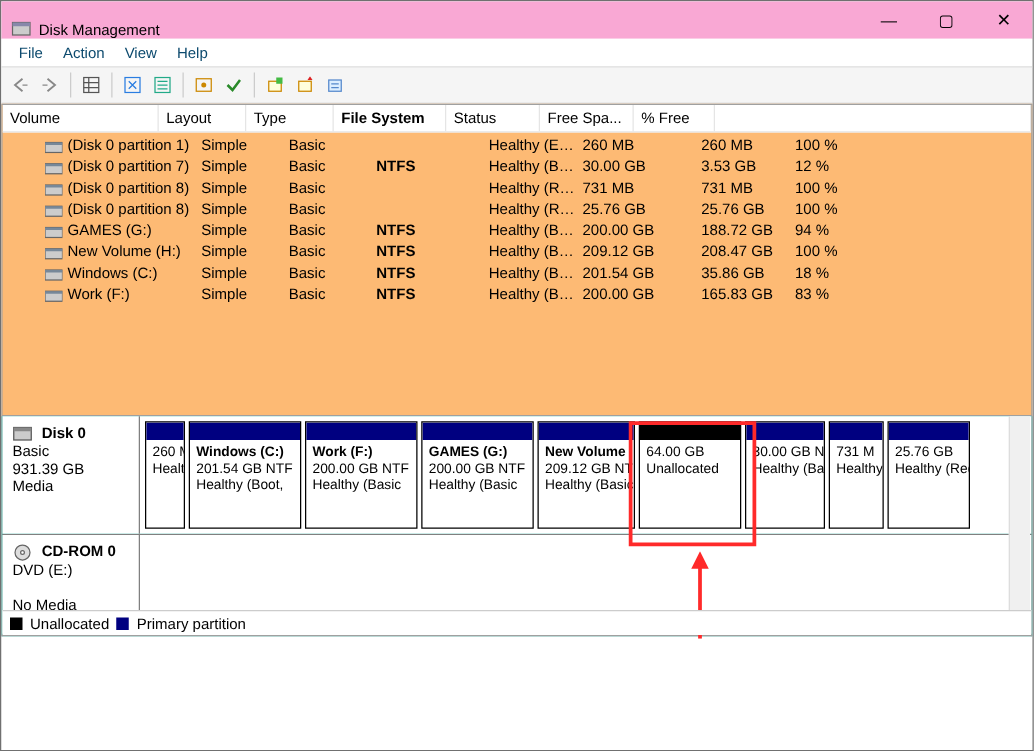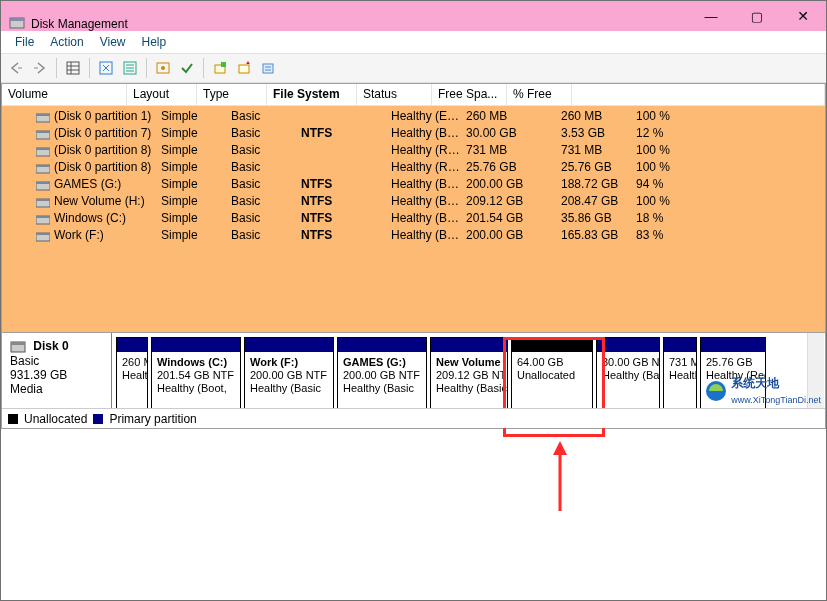--- a/index.html
+++ b/index.html
@@ -335,60 +335,62 @@
             <div class="pstat">Unallocated</div>
           </div>
         </div>
         <div class="partition" style="width: 64px;">
           <div class="phead "></div>
           <div class="pbody">
             <div class="psize">30.00 GB NT</div>
             <div class="pstat">Healthy (Ba</div>
           </div>
         </div>
-        <div class="partition" style="width: 34px;">
+        <div class="partition" style="width: 44px;">
           <div class="phead "></div>
           <div class="pbody">
             <div class="psize">731 M</div>
             <div class="pstat">Healthy</div>
           </div>
         </div>
         <div class="partition" style="width: 66px;">
           <div class="phead "></div>
           <div class="pbody">
             <div class="psize">25.76 GB</div>
             <div class="pstat">Healthy (Rec</div>
           </div>
         </div>
       </div>
   </div>
 
+  <div class="cdrow">
+    <div class="diskinfo">
+      <span class="disk-icon">
+        <svg width="16" height="14">
+            <circle cx="8" cy="7" r="6" fill="#ddd" stroke="#666"></circle>
+            <circle cx="8" cy="7" r="1.5" fill="#fff" stroke="#666"></circle>
+          </svg>
+      </span>
+      <span class="dname">CD-ROM 0</span><br>
+      <span>DVD (E:)</span><br><br>
+      <span>No Media</span>
+    </div>
+    <div class="cddbody"></div>
+  </div>
 
   <div class="vscroll"></div>
 
   <div class="highlight-box" style="left:501px; top:4px; width:102px; height:100px;"></div>
   <div class="arrow-annotation" style="left:548px; top:108px;">
     <svg width="20" height="70">
         <line x1="10" y1="70" x2="10" y2="10" stroke="#ff2a2a" stroke-width="3"></line>
         <path d="M10 0 L3 14 L17 14 Z" fill="#ff2a2a"></path>
       </svg>
   </div>
 
   <div class="legend">
     <span class="sw" style="background:#000;"></span>
     <span>Unallocated</span>
     <span class="sw" style="background:#000080;"></span>
     <span>Primary partition</span>
   </div>
 
-  <div class="watermark">
-    <span class="wmlogo">
-      <svg width="22" height="22">
-          <circle cx="11" cy="11" r="10" fill="#1a73c8"></circle>
-          <path d="M4 11 a7 7 0 0 1 14 0" fill="#8fd14f"></path>
-        </svg>
-    </span>
-    <span>
-      <span style="font-weight:bold; color:#1a4f9c;">系统天地</span><br>
-      <span style="font-size:9px; color:#1a4f9c;">www.XiTongTianDi.net</span>
-    </span>
-  </div>
 </div>
 
 </body></html>

